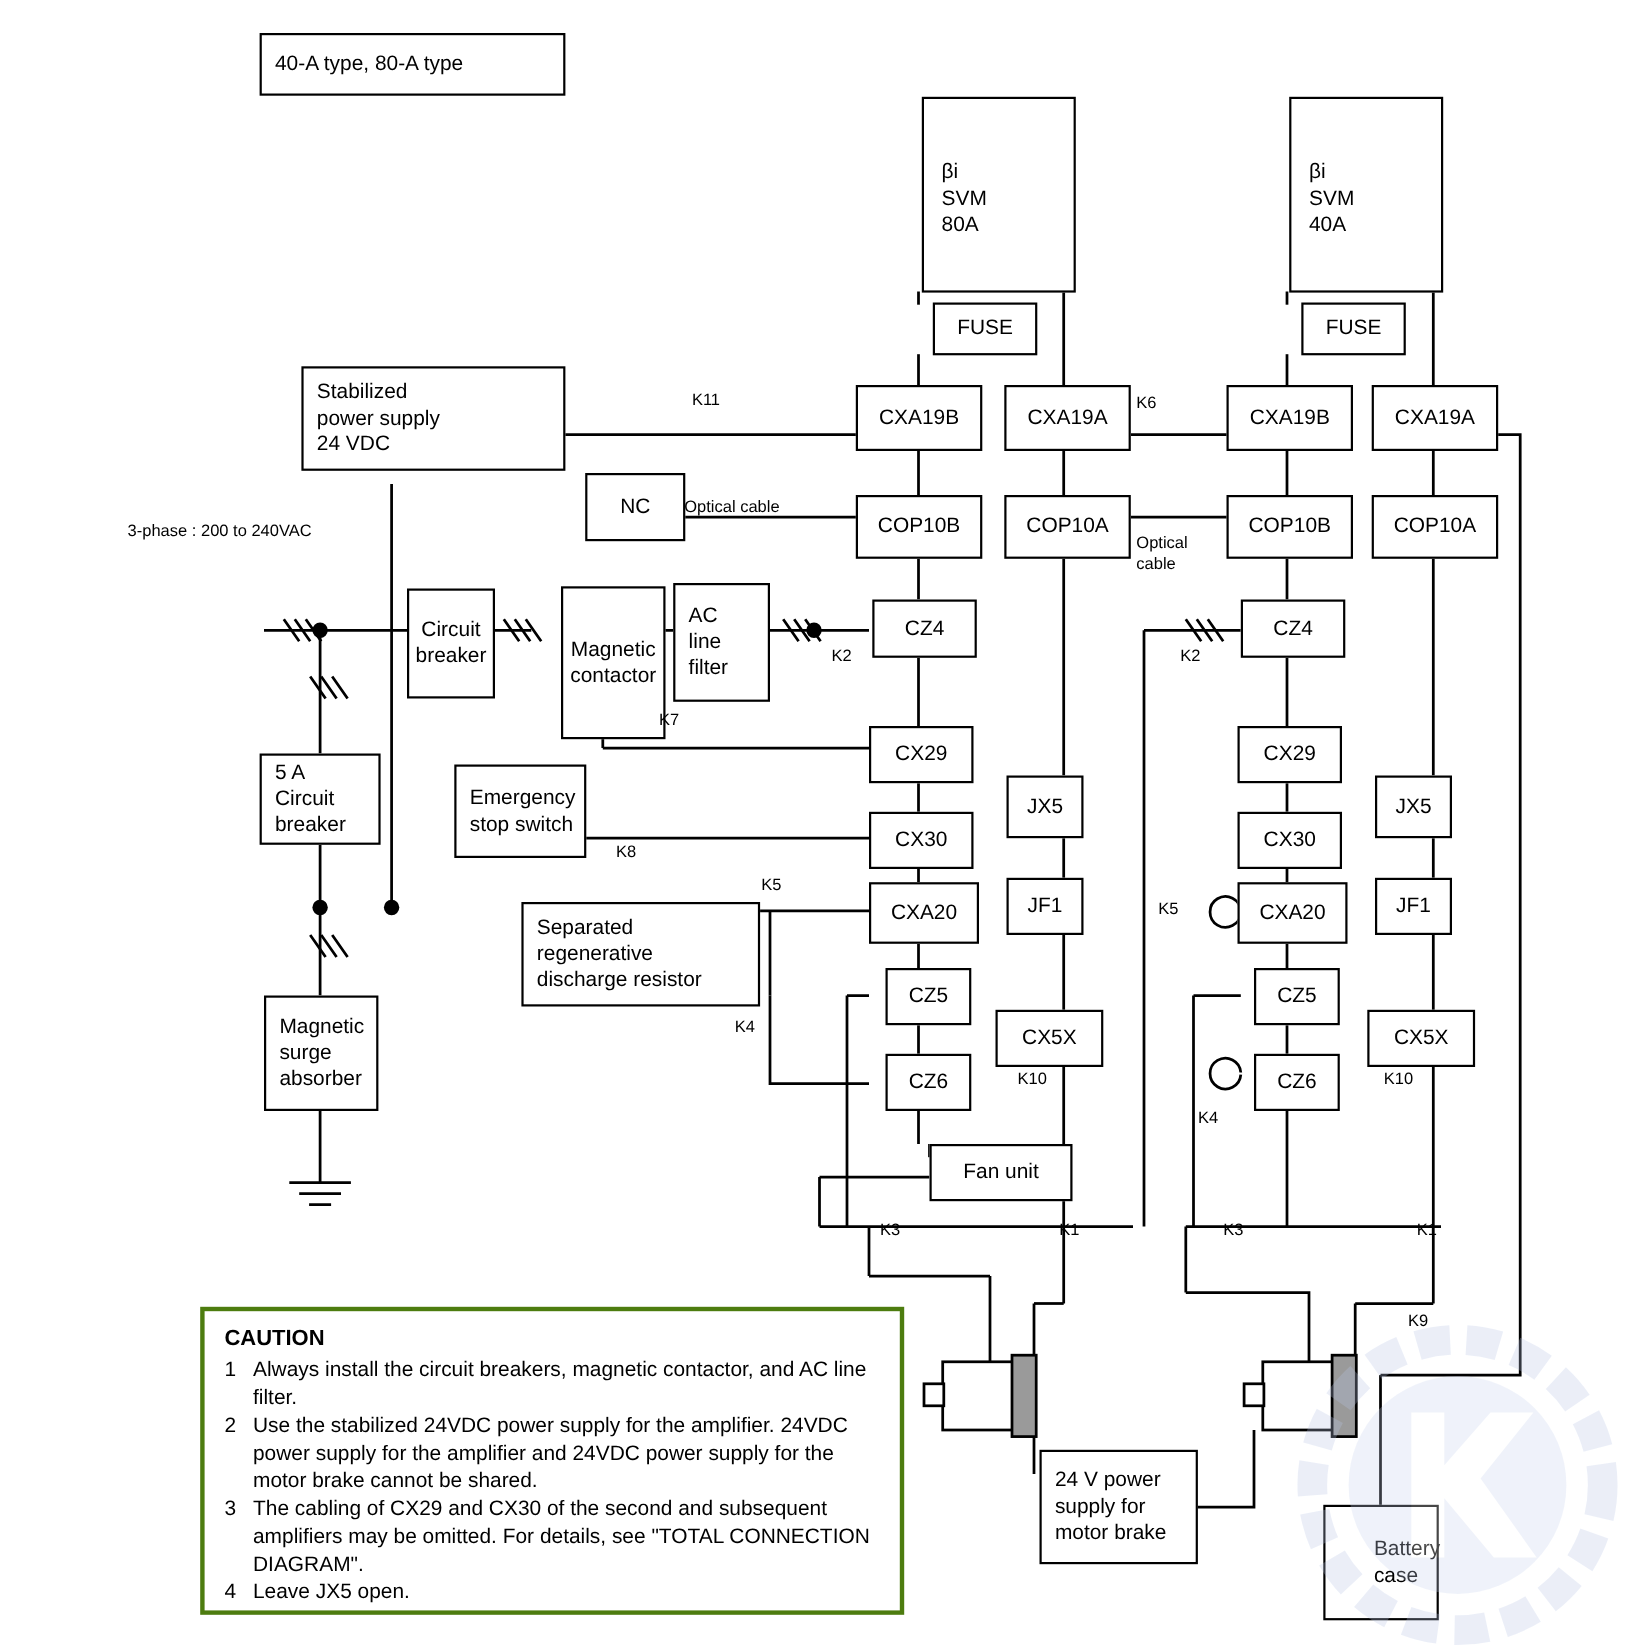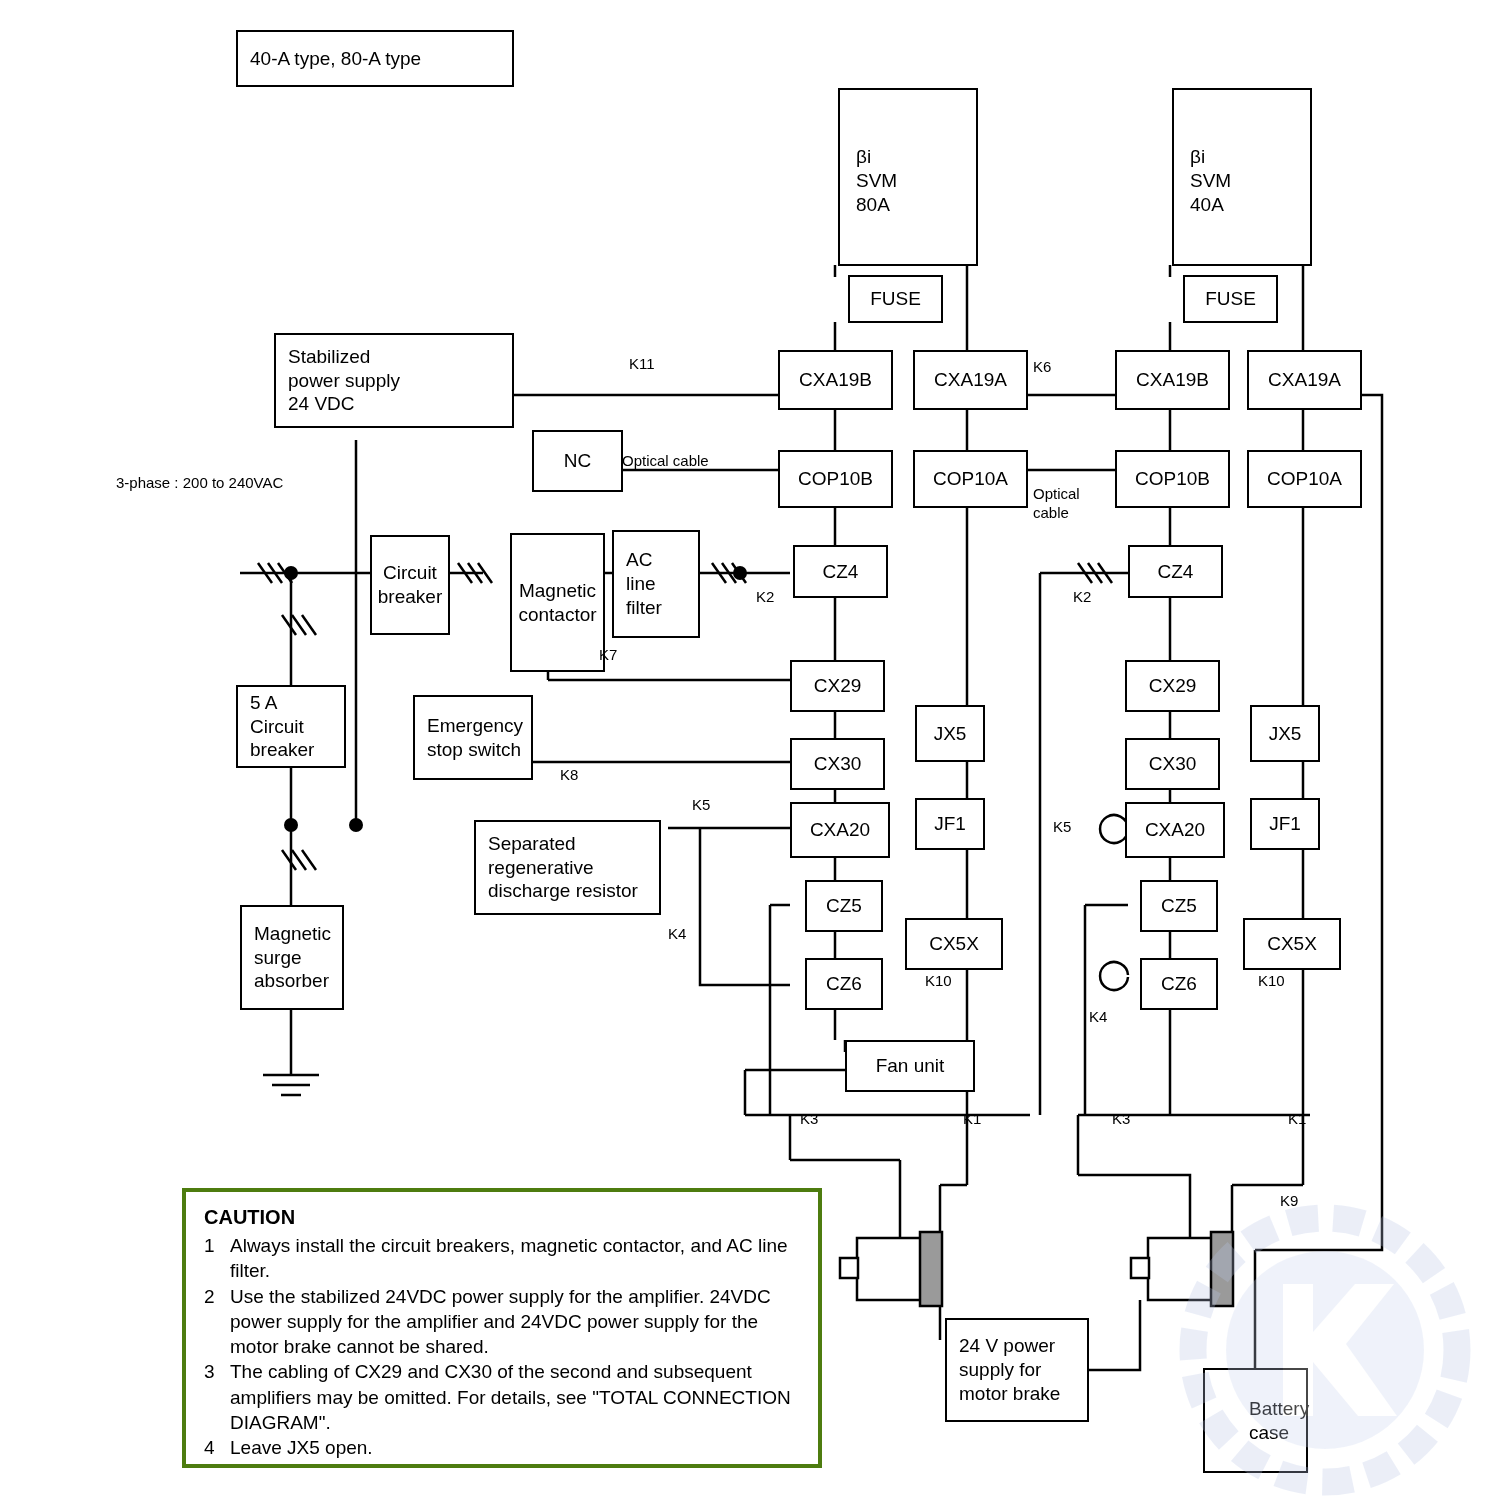--- a/index.html
+++ b/index.html
@@ -255,21 +255,21 @@
   <div class="box" style="left:510px;top:533px;width:95px;height:139px;white-space:pre;"><span>Magnetic
 contactor</span></div>
   <div class="box left" style="left:612px;top:530px;width:88px;height:108px;white-space:pre;"><span>AC
 line
 filter</span></div>
   <div class="box left" style="left:236px;top:685px;width:110px;height:83px;white-space:pre;"><span>5 A
 Circuit
 breaker</span></div>
   <div class="box left" style="left:413px;top:695px;width:120px;height:85px;white-space:pre;"><span>Emergency
 stop switch</span></div>
-  <div class="box left" style="left:474px;top:820px;width:187px;height:95px;white-space:pre;align-items:center;"><span>Separated
+  <div class="box left" style="left:474px;top:820px;width:217px;height:95px;white-space:pre;align-items:center;"><span>Separated
 regenerative
 discharge resistor</span></div>
   <div class="box left" style="left:240px;top:905px;width:104px;height:105px;white-space:pre;"><span>Magnetic
 surge
 absorber</span></div>
 
   <div class="box left" style="left:920px;top:1318px;width:144px;height:104px;white-space:pre;margin-left:25px;"><span>24 V power
 supply for
 motor brake</span></div>
   <div class="box left" style="left:1203px;top:1368px;width:105px;height:105px;white-space:pre;padding-left:44px;"><span>Battery

